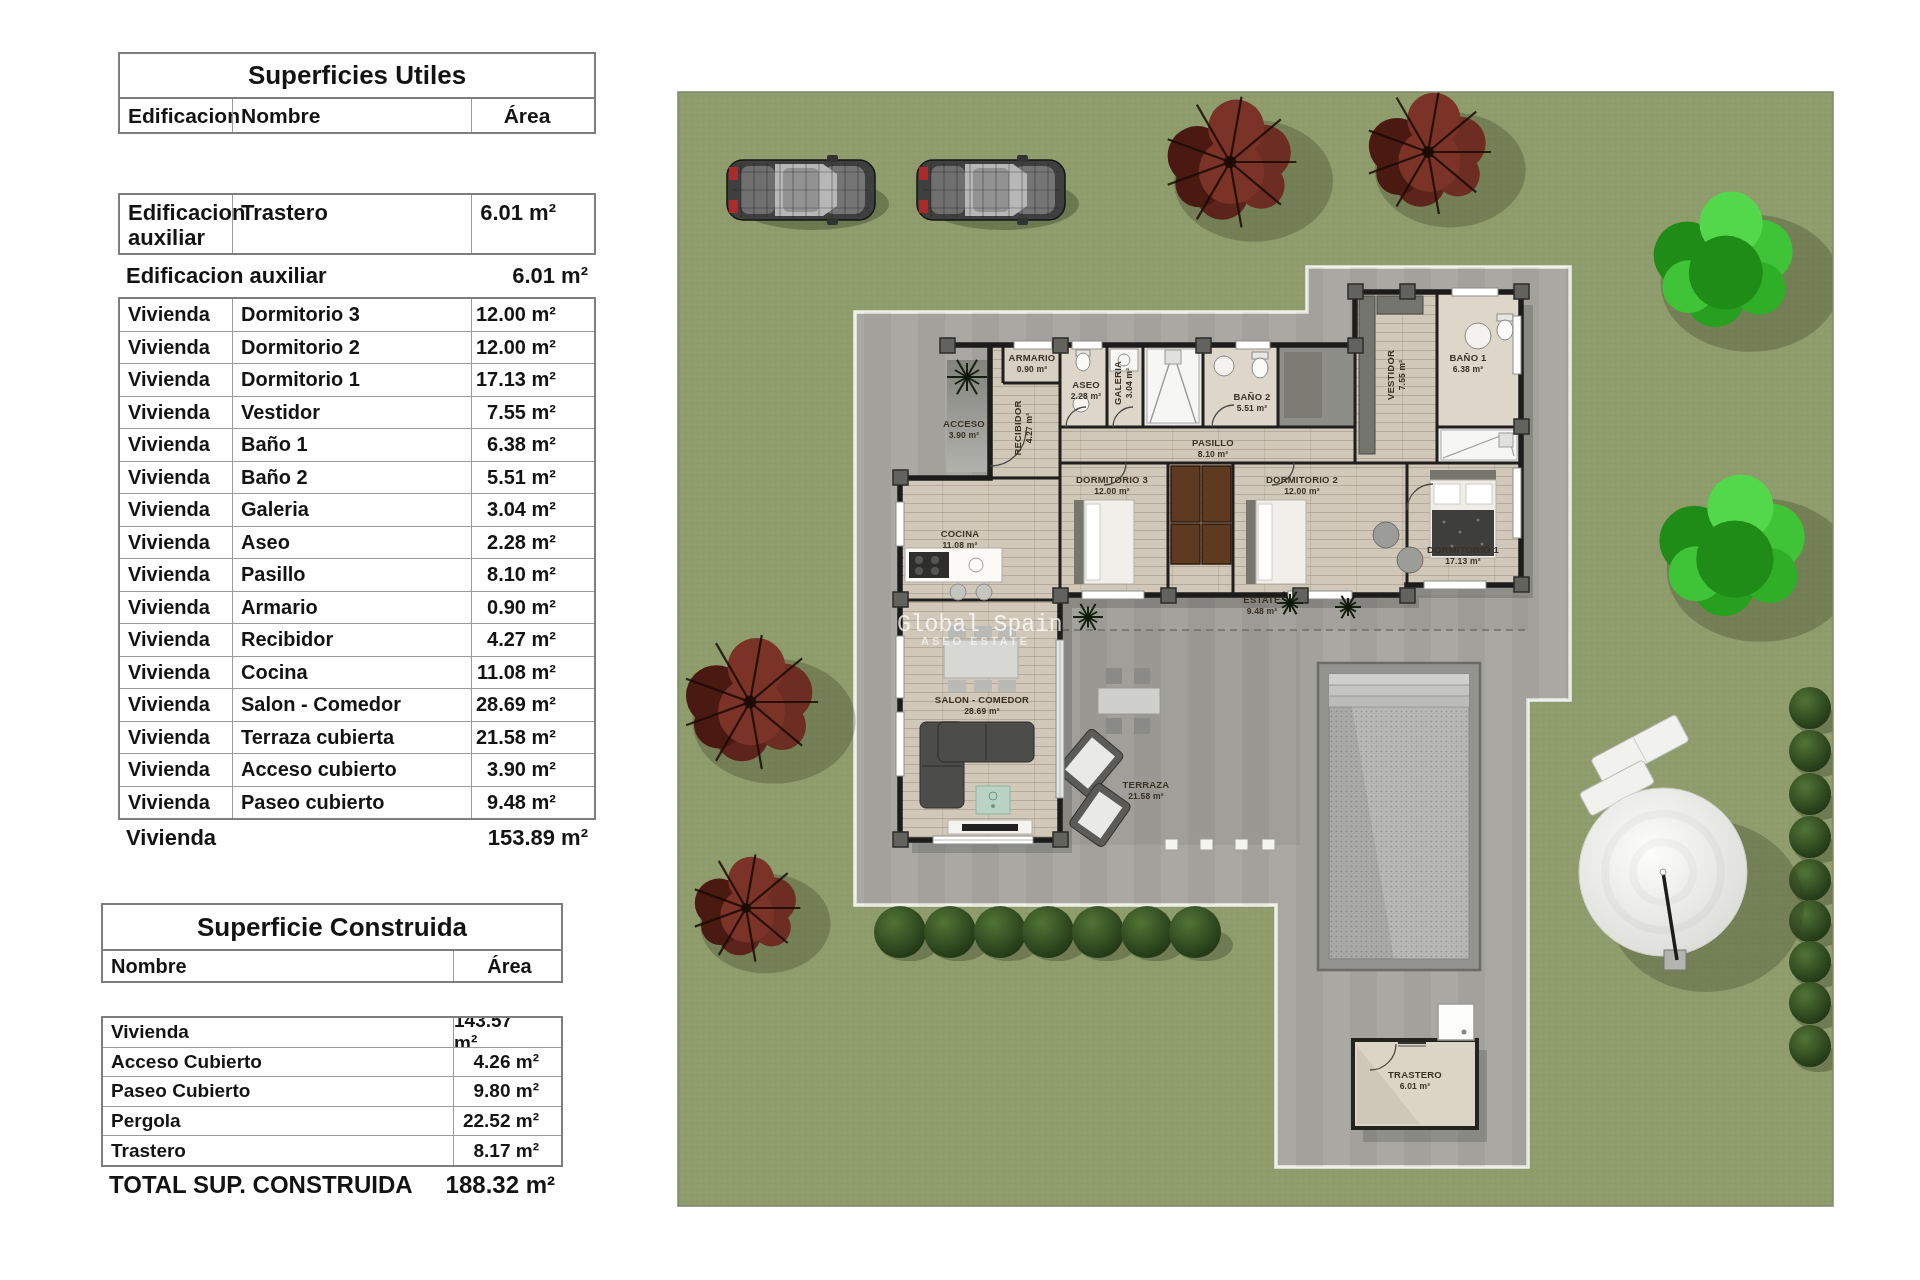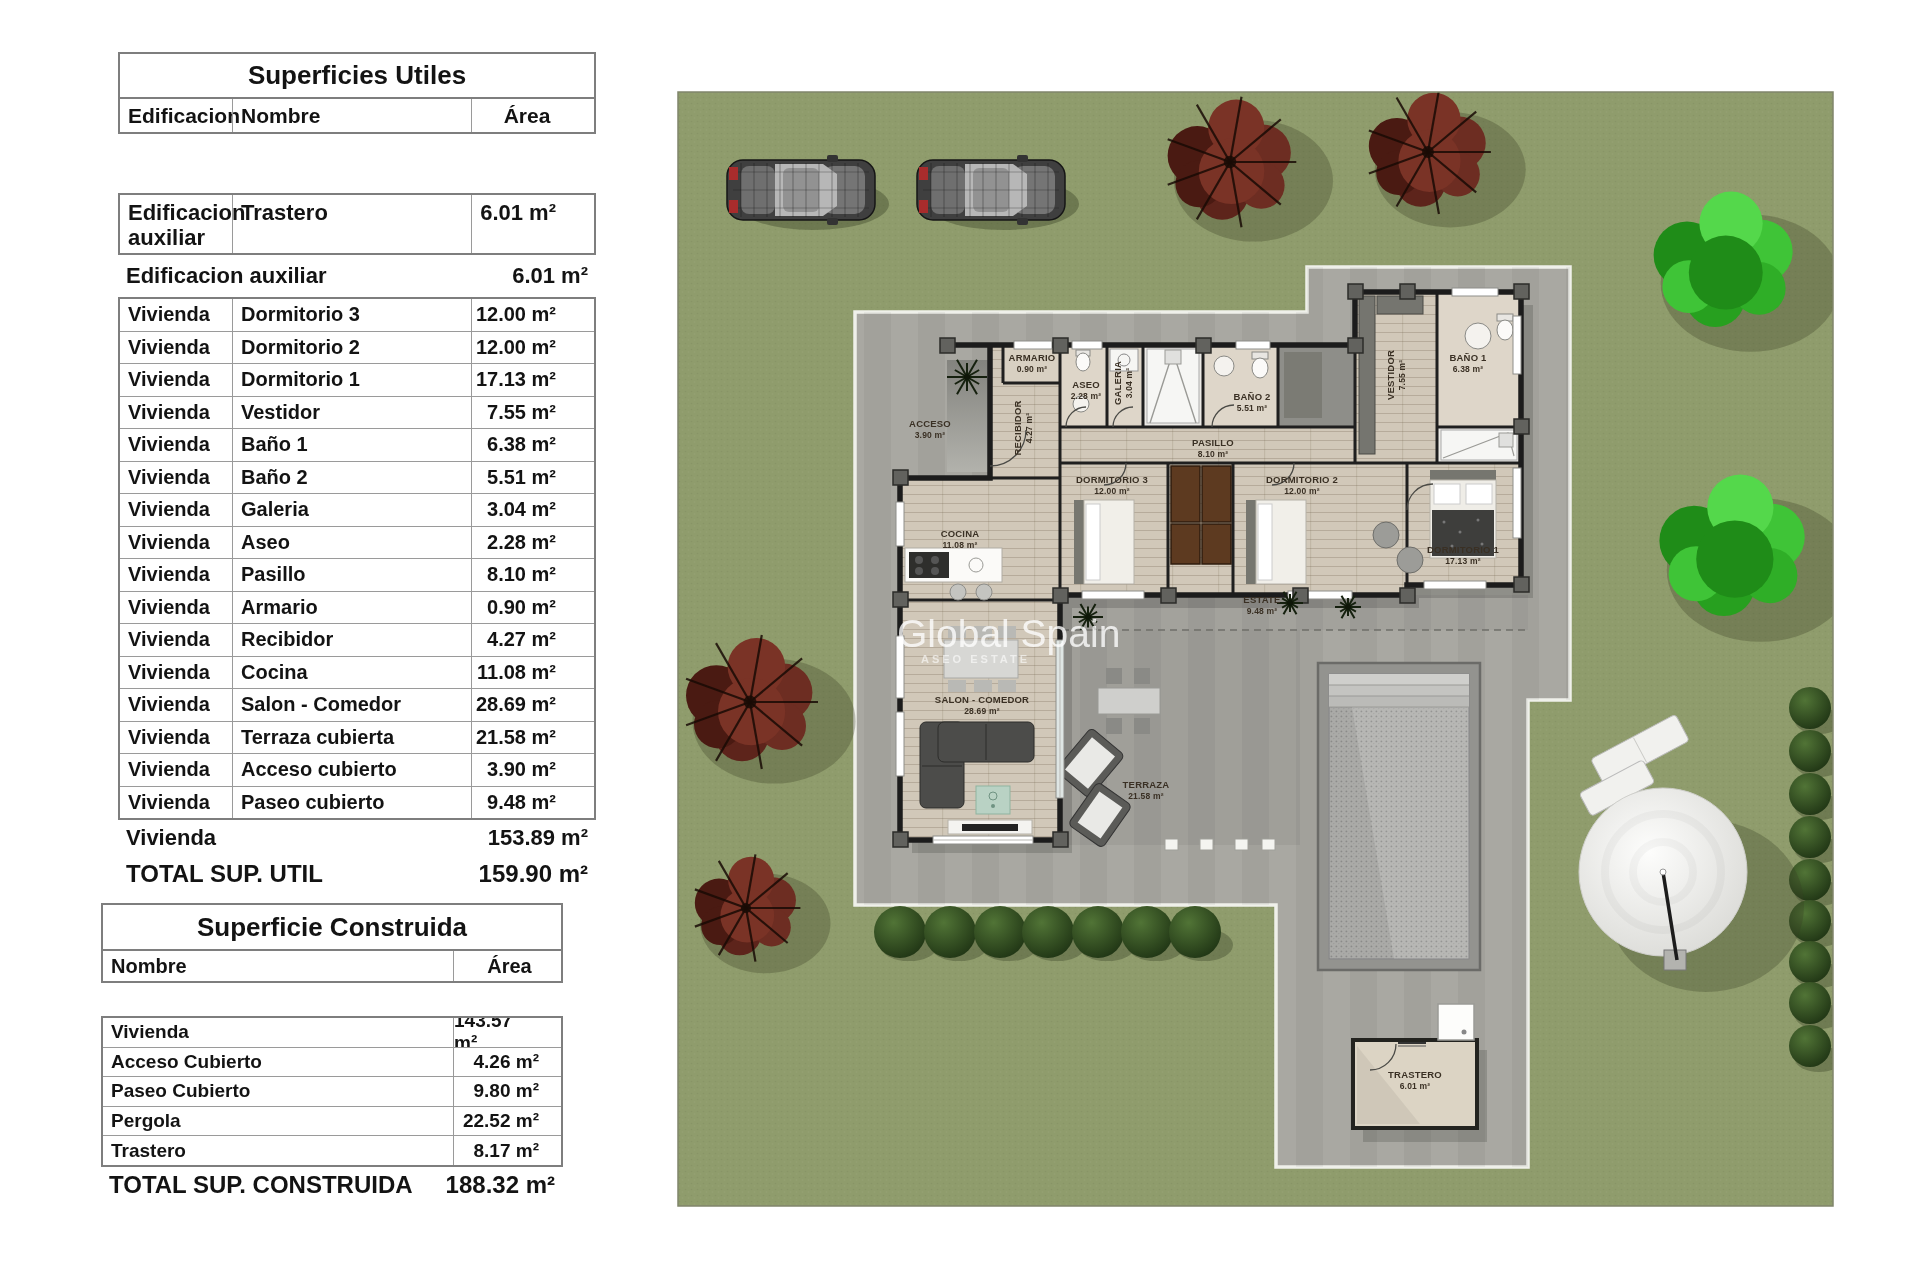--- a/index.html
+++ b/index.html
@@ -42,21 +42,21 @@
 
   
   #plan-labels{position:absolute;left:0;top:0;width:1920px;height:1280px;pointer-events:none;}
   .room-label{position:absolute;transform:translate(-50%,-50%);text-align:center;
               color:#3a3024;font-weight:700;font-size:9.5px;line-height:1.3;
               letter-spacing:.2px;white-space:nowrap;}
   .room-label.rot{transform:translate(-50%,-50%) rotate(-90deg);}
   .room-label .ar{font-size:8.5px;}
 
   #watermark{position:absolute;left:897px;top:612px;color:#fff;}
-  .wm1{font-family:Liberation Sans, sans-serif;font-size:39px;opacity:.78;text-align:right;}
+  .wm1{font-family:Liberation Mono, monospace;font-size:23px;opacity:.78;text-align:right;}
   .wm2{font-size:11px;font-weight:700;letter-spacing:3px;opacity:.6;margin:-3px 0 0 24px;}
 </style>
 </head>
 <body>
 
 <div id="stage">
 
 <svg id="plan-svg" width="1920" height="1280" viewBox="0 0 1920 1280">
   <defs>
     <clipPath id="clipPlan">
@@ -632,21 +632,21 @@
       <rect x="1664" y="950" width="22" height="20" fill="#b3b3af" stroke="#777"></rect>
       <line x1="1663" y1="872" x2="1677" y2="960" stroke="#1c1c1c" stroke-width="3.5"></line>
       <circle cx="1663" cy="872" r="3" fill="#fff" stroke="#999"></circle>
     </g>
   </g>
 
   <rect x="678" y="92" width="1155" height="1114" fill="none" stroke="#80856b" stroke-width="1.5"></rect>
 </svg>
 
 <div id="plan-labels">
-      <div class="room-label" style="left: 930px; top: 430px;">
+      <div class="room-label" style="left: 964px; top: 430px;">
         <div class="nm">ACCESO</div>
         <div class="ar">3.90 m²</div>
       </div>
       <div class="room-label rot" style="left: 1024px; top: 428px;">
         <div class="nm">RECIBIDOR</div>
         <div class="ar">4.27 m²</div>
       </div>
       <div class="room-label" style="left: 1032px; top: 364px;">
         <div class="nm">ARMARIO</div>
         <div class="ar">0.90 m²</div>
@@ -810,24 +810,20 @@
         <div class="row">
           <div>Vivienda</div>
           <div>Paseo cubierto</div>
           <div class="val">9.48 m²</div>
         </div>
       </div>
   <div class="t-sub s2">
     <div>Vivienda</div>
     <div>153.89 m²</div>
   </div>
-  <div class="t-sub total">
-    <div>TOTAL SUP. UTIL</div>
-    <div>159.90 m²</div>
-  </div>
 </div>
 
 <div class="tbl" id="t-cons">
   <div class="t-title h2">Superficie Construida</div>
   <div class="t-head c">
     <div>Nombre</div>
     <div class="ac">Área</div>
   </div>
   <div class="t-gap2"></div>
   <div class="t-rows" id="c-rows">

